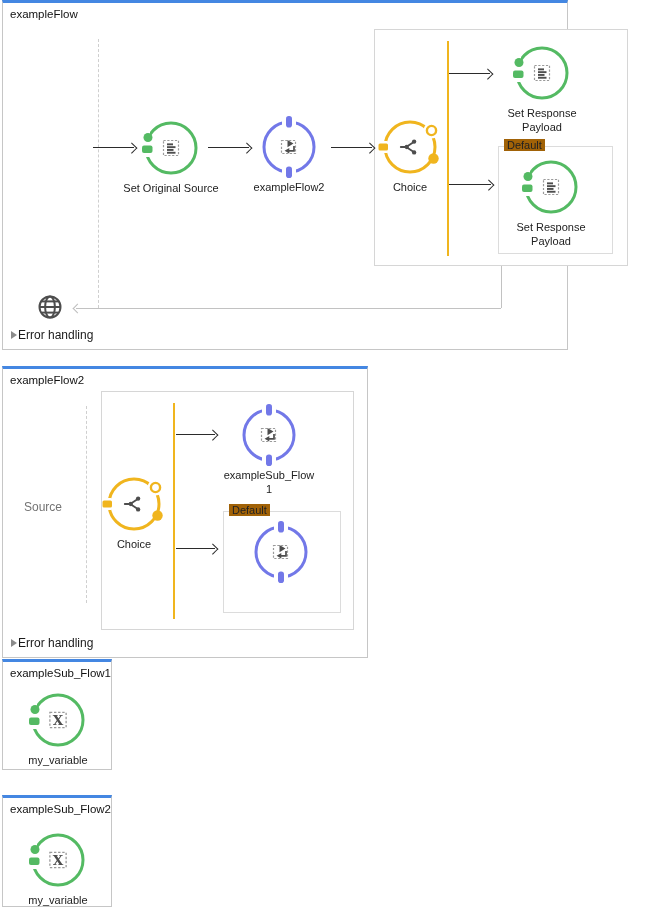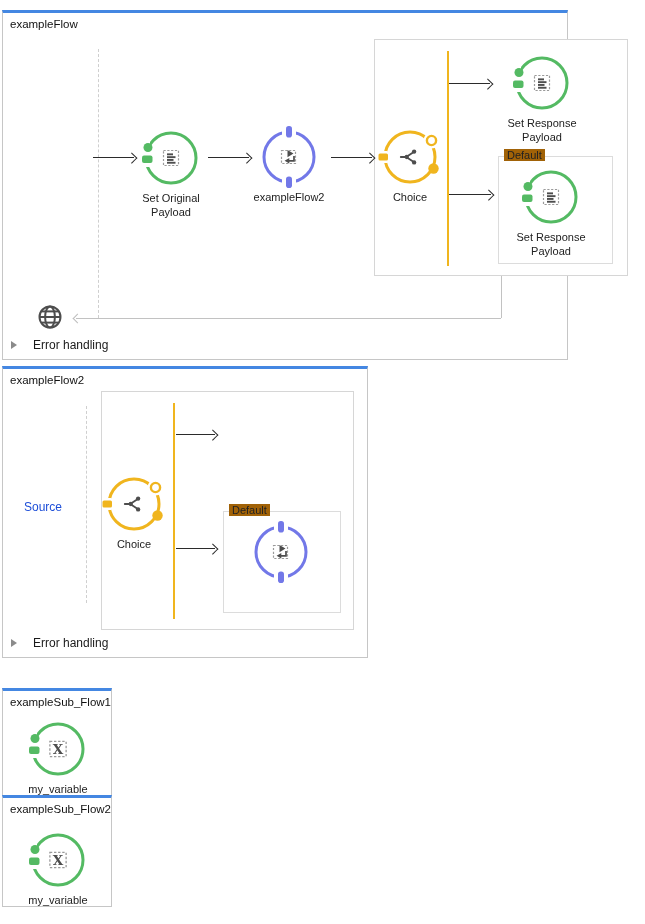--- a/index.html
+++ b/index.html
@@ -17,23 +17,23 @@
   .arrow::after{content:"";position:absolute;right:-1px;top:-3px;width:6.5px;height:6.5px;
     border-top:1.3px solid #2b2b2b;border-right:1.3px solid #2b2b2b;transform:rotate(45deg)}
   .vdash{position:absolute;width:0;border-left:1px dashed #cfcfcf}
   .yline{position:absolute;width:2px;background:#F0B51E}
   .grayh{position:absolute;height:1px;background:#c2c2c2}
   .grayv{position:absolute;width:1px;background:#c2c2c2}
   .chevl{position:absolute;width:7px;height:7px;border-left:1.2px solid #bdbdbd;border-bottom:1.2px solid #bdbdbd;transform:rotate(45deg)}
   .scope{position:absolute;border:1px solid #d6d6d6;background:#fff}
   .dscope{position:absolute;border:1px solid #dcdcdc;background:#fff}
   .dscope-label{position:absolute;top:-8px;left:5px;background:#a16207;padding:0 3px;font-size:11px;color:#222;white-space:nowrap}
-  .errorh{position:absolute;left:8px;bottom:7px;display:flex;align-items:center;gap:16px;font-size:12px;color:#1a1a1a}
+  .errorh{position:absolute;left:8px;bottom:7px;display:flex;align-items:center;gap:1px;font-size:12px;color:#1a1a1a}
   .tri{width:0;height:0;border-left:6px solid #8b8b8b;border-top:4.5px solid transparent;border-bottom:4.5px solid transparent}
-  .source-label{position:absolute;color:#1d4ed8;font-size:12px}
+  .source-label{position:absolute;color:#737373;font-size:12px}
   .globe-endpoint{position:absolute}
 </style>
 </head>
 <body>
 
 <svg width="0" height="0" style="position:absolute" aria-hidden="true">
   <defs>
     <symbol id="sym-globe" viewBox="0 0 24 24">
       <g fill="none" stroke="#4d4d4d" stroke-width="1.7">
         <circle cx="12" cy="12" r="9"></circle>
@@ -112,21 +112,21 @@
     <symbol id="node-setvar" viewBox="0 0 64 64">
       <circle cx="32" cy="32" r="25" fill="#fff" stroke="#54BA63" stroke-width="3"></circle>
       <rect x="0" y="16" width="11" height="25" fill="#fff"></rect>
       <circle cx="9" cy="21.5" r="4.5" fill="#54BA63"></circle>
       <rect x="3" y="29.5" width="10.5" height="7.5" rx="2" fill="#54BA63"></rect>
       <use href="#sym-xvar" x="19" y="19" width="26" height="26"></use>
     </symbol>
   </defs>
 </svg>
 
-<div class="flow" style="left:2px;top:10px;width:566px;height:350px">
+<div class="flow" style="left:2px;top:0;width:566px;height:350px">
   <div class="flow-title">exampleFlow</div>
 
   <div class="vdash" style="left:95px;top:36px;height:269px"></div>
 
   <div class="scope" style="left:371px;top:26px;width:254px;height:237px"></div>
   <div class="yline" style="left:444px;top:38px;height:215px"></div>
 
   <div class="dscope" style="left:495px;top:143px;width:115px;height:108px">
     <div class="dscope-label">Default</div>
   </div>
@@ -143,21 +143,21 @@
   <div class="arrow" style="left:90px;top:144px;width:41px"></div>
   <div class="arrow" style="left:205px;top:144px;width:41px"></div>
   <div class="arrow" style="left:328px;top:144px;width:41px"></div>
   <div class="arrow" style="left:446px;top:70px;width:41px"></div>
   <div class="arrow" style="left:446px;top:181px;width:42px"></div>
 
   <div class="node" style="left:120px;top:113px">
     <svg width="64" height="64">
         <use href="#node-payload"></use>
       </svg>
-    <div class="node-label">Set Original Payload</div>
+    <div class="node-label">Set Original Source</div>
   </div>
   <div class="node" style="left:238px;top:112px">
     <svg width="64" height="64">
         <use href="#node-flowref"></use>
       </svg>
     <div class="node-label">exampleFlow2</div>
   </div>
   <div class="node" style="left:359px;top:112px">
     <svg width="64" height="64">
         <use href="#node-choice"></use>
@@ -198,33 +198,39 @@
 
   <div class="arrow" style="left:173px;top:65px;width:39px"></div>
   <div class="arrow" style="left:173px;top:179px;width:39px"></div>
 
   <div class="node" style="left:83px;top:103px">
     <svg width="64" height="64">
         <use href="#node-choice"></use>
       </svg>
     <div class="node-label">Choice</div>
   </div>
+  <div class="node" style="left:218px;top:34px">
+    <svg width="64" height="64">
+        <use href="#node-flowref"></use>
+      </svg>
+    <div class="node-label">exampleSub_Flow 1</div>
+  </div>
   <div class="node" style="left:230px;top:151px">
     <svg width="64" height="64">
         <use href="#node-flowref"></use>
       </svg>
   </div>
 
   <div class="errorh">
     <span class="tri"></span>
     <span>Error handling</span>
   </div>
 </div>
 
-<div class="flow" style="left:2px;top:688px;width:110px;height:111px">
+<div class="flow" style="left:2px;top:659px;width:110px;height:111px">
   <div class="flow-title">exampleSub_Flow1</div>
   <div class="node" style="left:7px;top:26px">
     <svg width="64" height="64">
         <use href="#node-setvar"></use>
       </svg>
     <div class="node-label">my_variable</div>
   </div>
 </div>
 
 <div class="flow" style="left:2px;top:795px;width:110px;height:112px">

